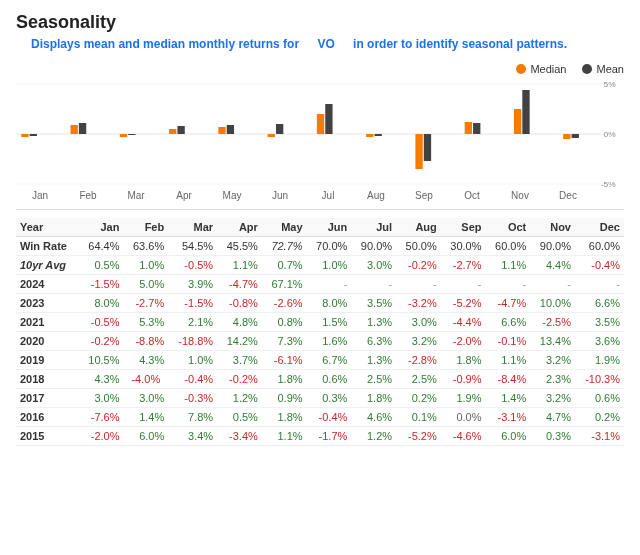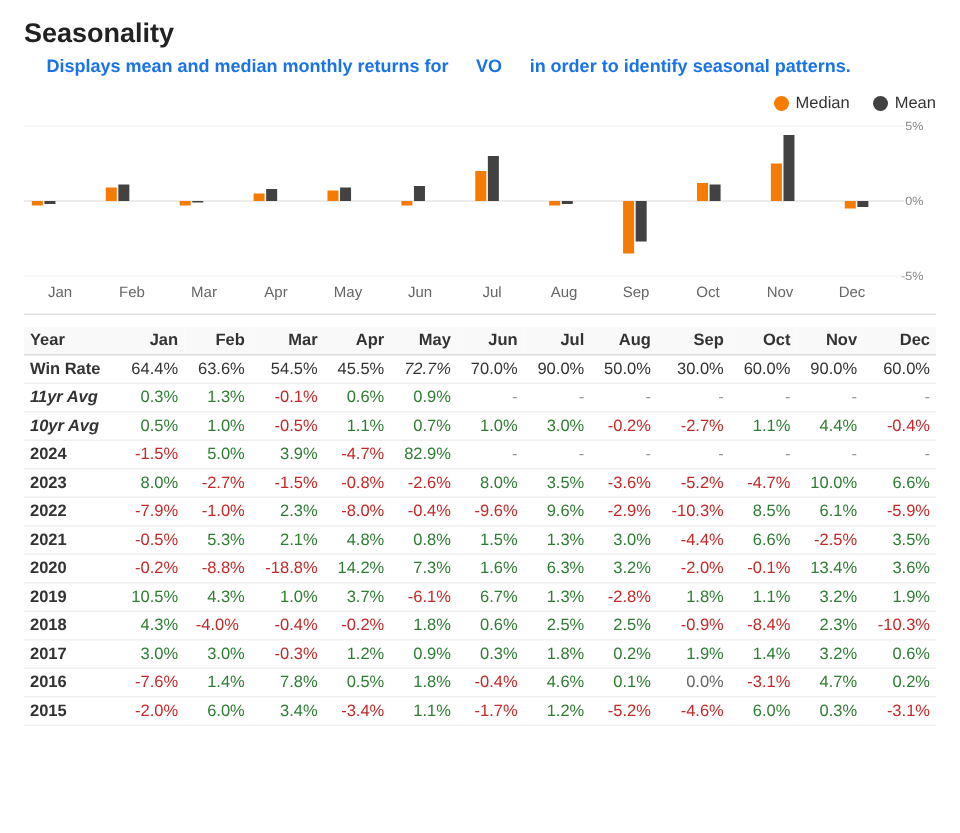--- a/index.html
+++ b/index.html
@@ -137,93 +137,63 @@
           <td style="color: rgb(51, 51, 51); font-style: italic;">72.7%</td>
           <td style="color: rgb(51, 51, 51);">70.0%</td>
           <td style="color: rgb(51, 51, 51);">90.0%</td>
           <td style="color: rgb(51, 51, 51);">50.0%</td>
           <td style="color: rgb(51, 51, 51);">30.0%</td>
           <td style="color: rgb(51, 51, 51);">60.0%</td>
           <td style="color: rgb(51, 51, 51);">90.0%</td>
           <td style="color: rgb(51, 51, 51);">60.0%</td>
         </tr>
         <tr>
-          <td style="font-style: italic;">11yr Avg</td>
-          <td style="color: rgb(46, 125, 50);">0.3%</td>
-          <td style="color: rgb(46, 125, 50);">1.3%</td>
-          <td style="color: rgb(198, 40, 40);">-0.1%</td>
-          <td style="color: rgb(46, 125, 50);">0.6%</td>
-          <td style="color: rgb(46, 125, 50);">0.9%</td>
-          <td style="color: rgb(153, 153, 153);">-</td>
-          <td style="color: rgb(153, 153, 153);">-</td>
-          <td style="color: rgb(153, 153, 153);">-</td>
-          <td style="color: rgb(153, 153, 153);">-</td>
-          <td style="color: rgb(153, 153, 153);">-</td>
-          <td style="color: rgb(153, 153, 153);">-</td>
-          <td style="color: rgb(153, 153, 153);">-</td>
-        </tr>
-        <tr>
           <td style="font-style: italic;">10yr Avg</td>
           <td style="color: rgb(46, 125, 50);">0.5%</td>
           <td style="color: rgb(46, 125, 50);">1.0%</td>
           <td style="color: rgb(198, 40, 40);">-0.5%</td>
           <td style="color: rgb(46, 125, 50);">1.1%</td>
           <td style="color: rgb(46, 125, 50);">0.7%</td>
           <td style="color: rgb(46, 125, 50);">1.0%</td>
           <td style="color: rgb(46, 125, 50);">3.0%</td>
           <td style="color: rgb(198, 40, 40);">-0.2%</td>
           <td style="color: rgb(198, 40, 40);">-2.7%</td>
           <td style="color: rgb(46, 125, 50);">1.1%</td>
           <td style="color: rgb(46, 125, 50);">4.4%</td>
           <td style="color: rgb(198, 40, 40);">-0.4%</td>
         </tr>
         <tr>
           <td>2024</td>
           <td style="color: rgb(198, 40, 40);">-1.5%</td>
           <td style="color: rgb(46, 125, 50);">5.0%</td>
           <td style="color: rgb(46, 125, 50);">3.9%</td>
           <td style="color: rgb(198, 40, 40);">-4.7%</td>
-          <td style="color: rgb(46, 125, 50);">82.9%</td>
+          <td style="color: rgb(46, 125, 50);">67.1%</td>
           <td style="color: rgb(153, 153, 153);">-</td>
           <td style="color: rgb(153, 153, 153);">-</td>
           <td style="color: rgb(153, 153, 153);">-</td>
           <td style="color: rgb(153, 153, 153);">-</td>
           <td style="color: rgb(153, 153, 153);">-</td>
           <td style="color: rgb(153, 153, 153);">-</td>
           <td style="color: rgb(153, 153, 153);">-</td>
         </tr>
         <tr>
           <td>2023</td>
           <td style="color: rgb(46, 125, 50);">8.0%</td>
           <td style="color: rgb(198, 40, 40);">-2.7%</td>
           <td style="color: rgb(198, 40, 40);">-1.5%</td>
           <td style="color: rgb(198, 40, 40);">-0.8%</td>
           <td style="color: rgb(198, 40, 40);">-2.6%</td>
           <td style="color: rgb(46, 125, 50);">8.0%</td>
           <td style="color: rgb(46, 125, 50);">3.5%</td>
-          <td style="color: rgb(198, 40, 40);">-3.6%</td>
+          <td style="color: rgb(198, 40, 40);">-3.2%</td>
           <td style="color: rgb(198, 40, 40);">-5.2%</td>
           <td style="color: rgb(198, 40, 40);">-4.7%</td>
           <td style="color: rgb(46, 125, 50);">10.0%</td>
           <td style="color: rgb(46, 125, 50);">6.6%</td>
-        </tr>
-        <tr>
-          <td>2022</td>
-          <td style="color: rgb(198, 40, 40);">-7.9%</td>
-          <td style="color: rgb(198, 40, 40);">-1.0%</td>
-          <td style="color: rgb(46, 125, 50);">2.3%</td>
-          <td style="color: rgb(198, 40, 40);">-8.0%</td>
-          <td style="color: rgb(198, 40, 40);">-0.4%</td>
-          <td style="color: rgb(198, 40, 40);">-9.6%</td>
-          <td style="color: rgb(46, 125, 50);">9.6%</td>
-          <td style="color: rgb(198, 40, 40);">-2.9%</td>
-          <td style="color: rgb(198, 40, 40);">-10.3%</td>
-          <td style="color: rgb(46, 125, 50);">8.5%</td>
-          <td style="color: rgb(46, 125, 50);">6.1%</td>
-          <td style="color: rgb(198, 40, 40);">-5.9%</td>
         </tr>
         <tr>
           <td>2021</td>
           <td style="color: rgb(198, 40, 40);">-0.5%</td>
           <td style="color: rgb(46, 125, 50);">5.3%</td>
           <td style="color: rgb(46, 125, 50);">2.1%</td>
           <td style="color: rgb(46, 125, 50);">4.8%</td>
           <td style="color: rgb(46, 125, 50);">0.8%</td>
           <td style="color: rgb(46, 125, 50);">1.5%</td>
           <td style="color: rgb(46, 125, 50);">1.3%</td>

